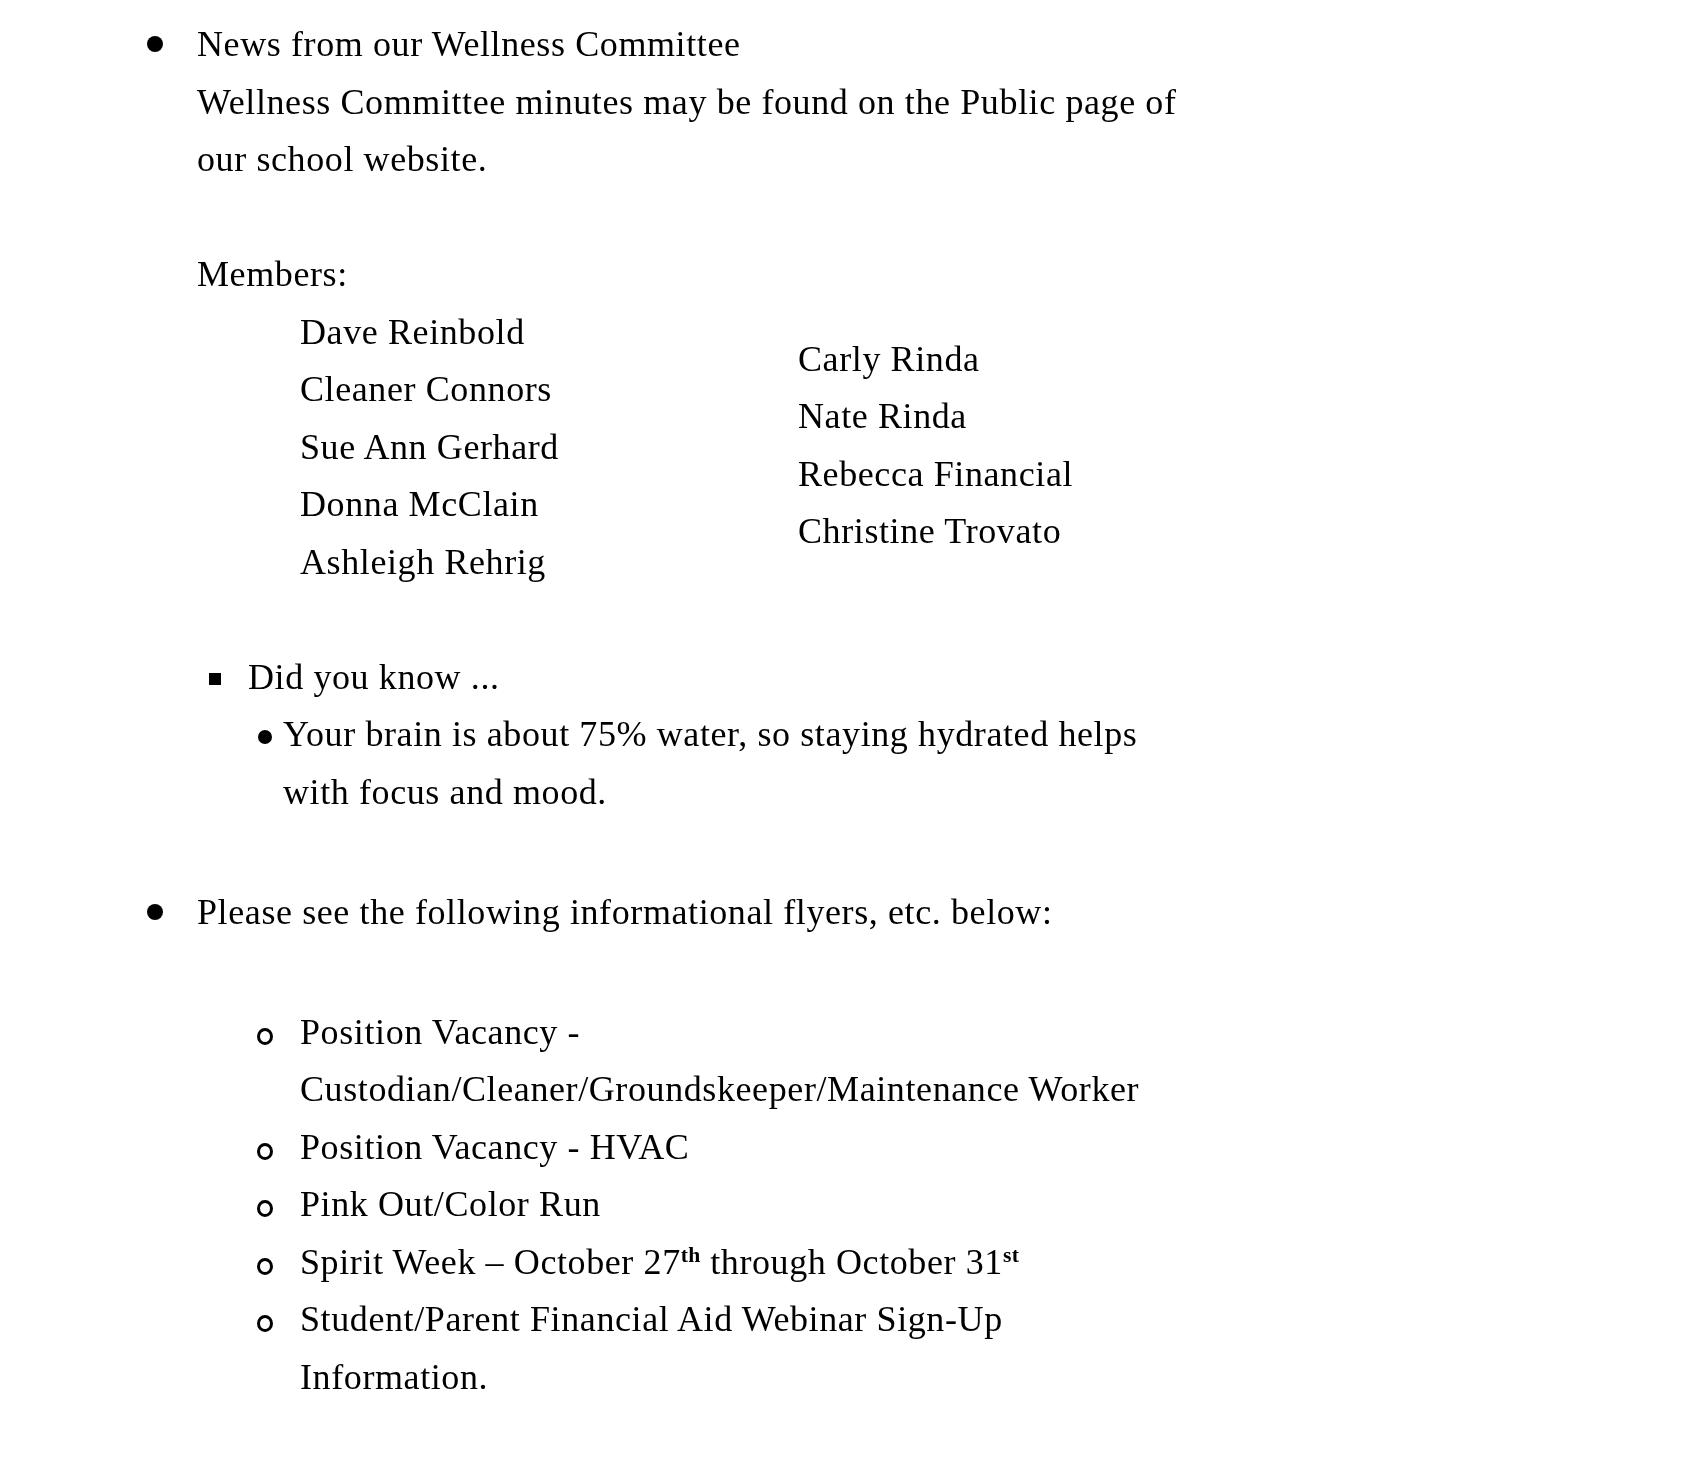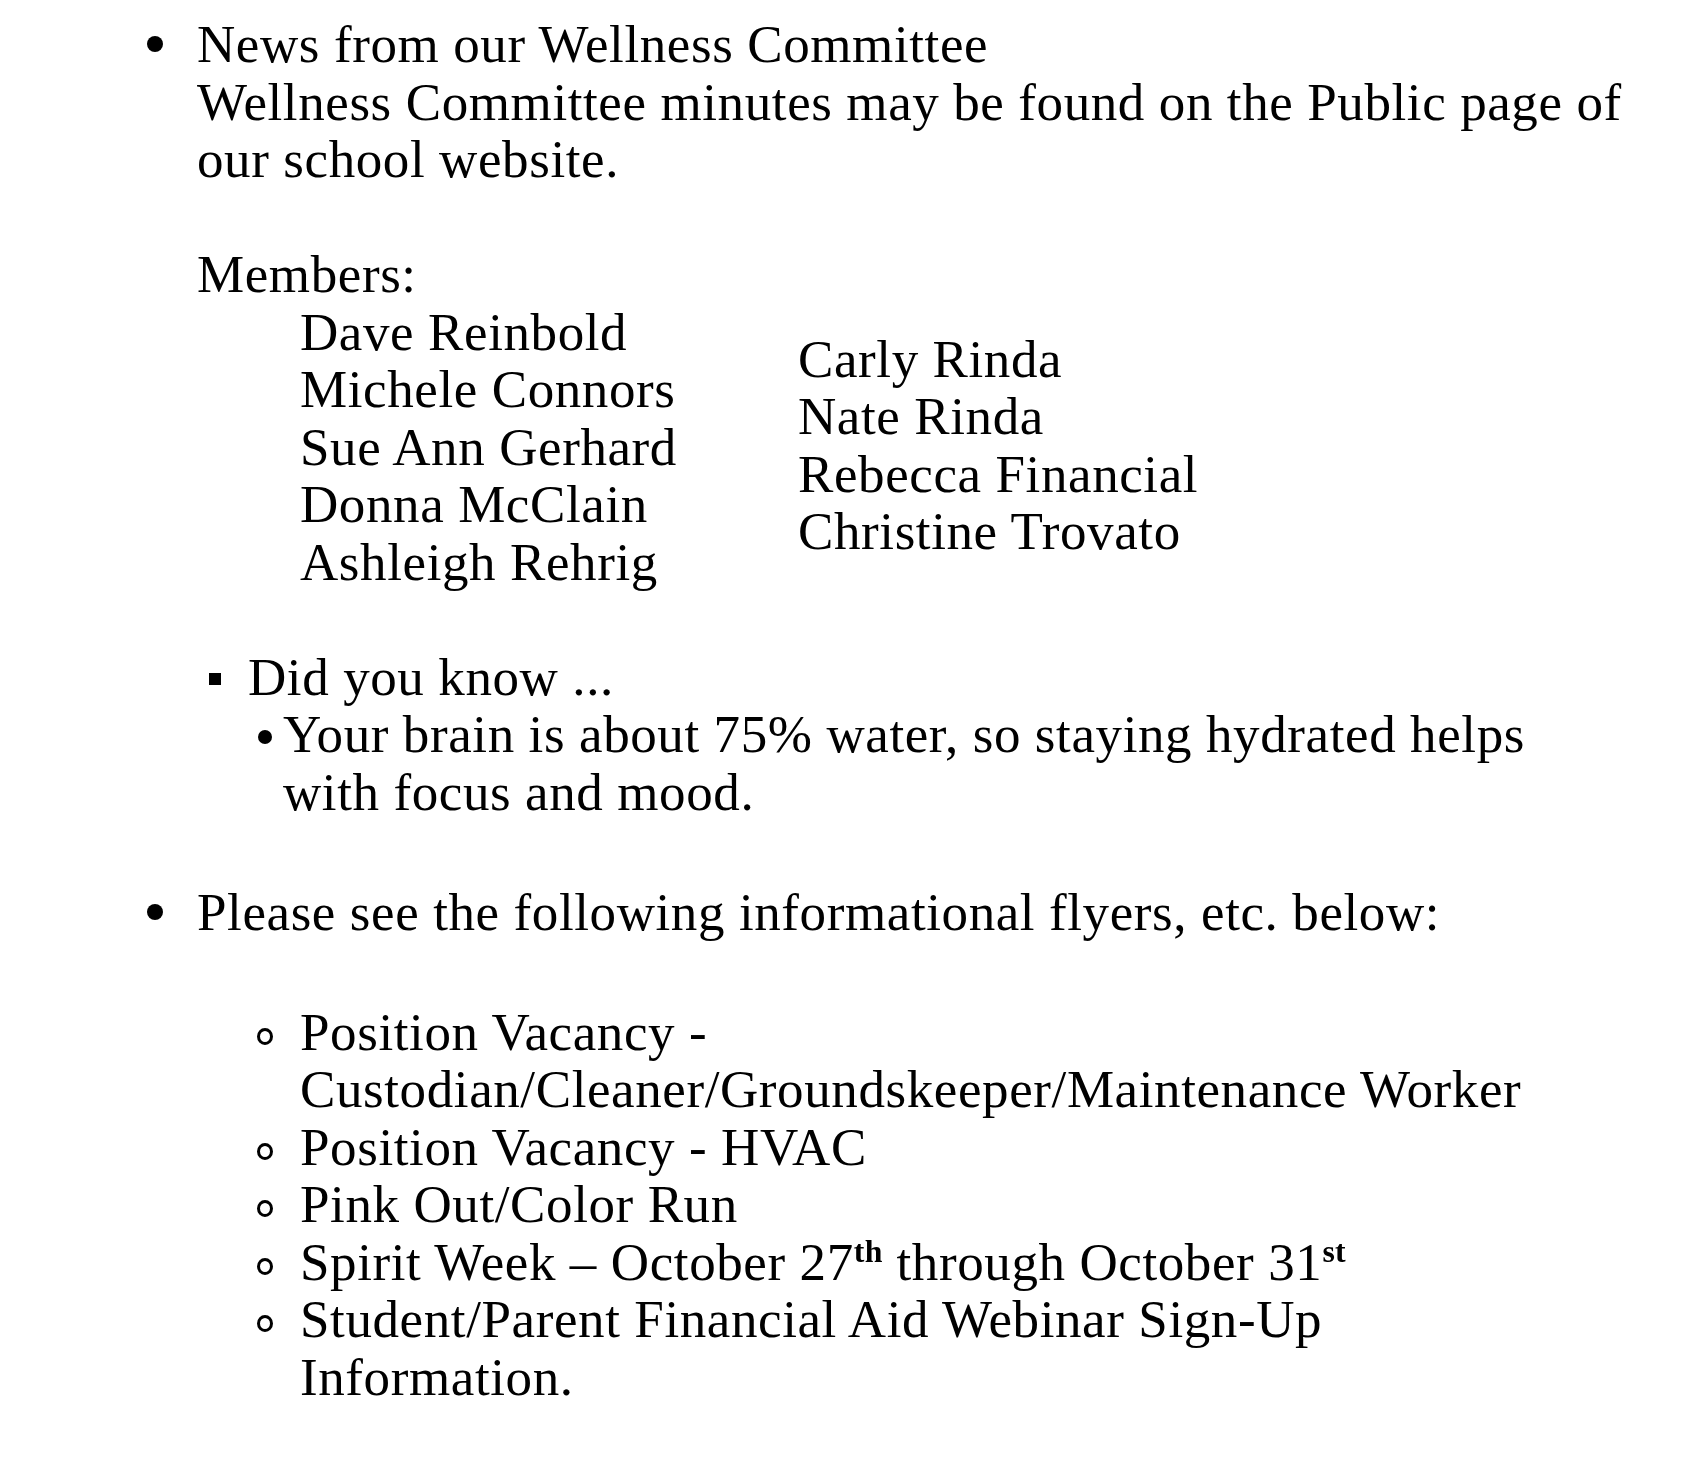--- a/index.html
+++ b/index.html
@@ -7,21 +7,21 @@
     padding: 0;
     background: #ffffff;
   }
   .page {
     position: relative;
     width: 1698px;
     height: 1473px;
     background: #ffffff;
     color: #000000;
     font-family: "Liberation Serif", "DejaVu Serif", serif;
-    font-size: 53px;
+    font-size: 36px;
     letter-spacing: 0.6px;
     overflow: hidden;
     box-sizing: border-box;
     padding-top: 16px;
   }
   .line {
     height: 57.5px;
     line-height: 57.5px;
     white-space: nowrap;
   }
@@ -107,21 +107,21 @@
 
   <div class="blank"></div>
 
   <section>
     <div class="line members-head">Members:</div>
     <div class="line name-row">
       <div class="name-col1">Dave Reinbold</div>
       <div class="name-col2">Carly Rinda</div>
     </div>
     <div class="line name-row">
-      <div class="name-col1">Michele Connors</div>
+      <div class="name-col1">Cleaner Connors</div>
       <div class="name-col2">Nate Rinda</div>
     </div>
     <div class="line name-row">
       <div class="name-col1">Sue Ann Gerhard</div>
       <div class="name-col2">Rebecca Financial</div>
     </div>
     <div class="line name-row">
       <div class="name-col1">Donna McClain</div>
       <div class="name-col2">Christine Trovato</div>
     </div>

